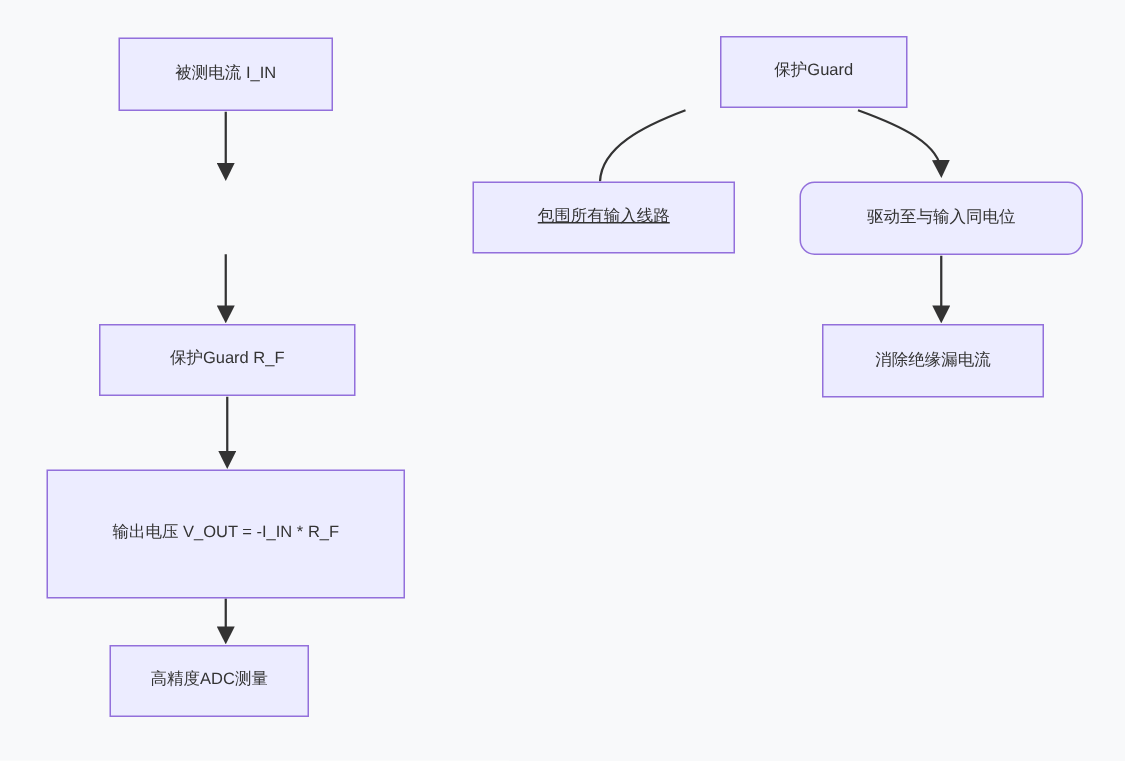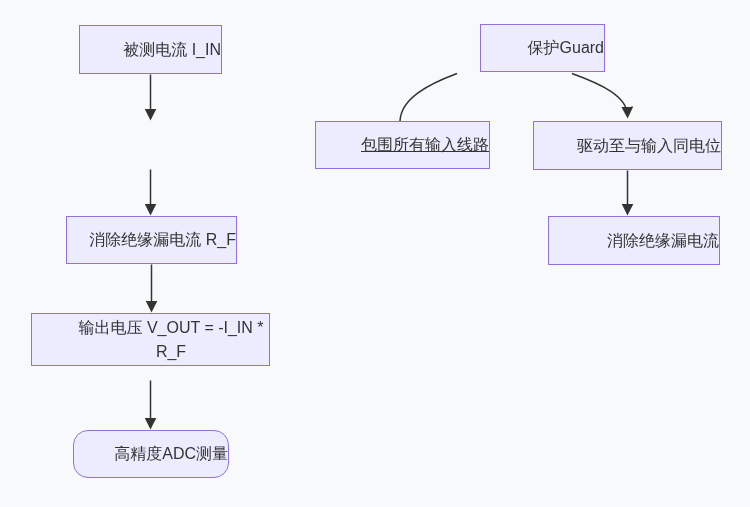--- a/index.html
+++ b/index.html
@@ -21,44 +21,44 @@
     width: 750px;
     height: 507px;
     pointer-events: none;
   }
   .node {
     position: absolute;
     box-sizing: border-box;
     background: #ececff;
     border: 1px solid #9370db;
     color: #333333;
-    font-size: 16px;
+    font-size: 11px;
     line-height: 1.45;
     display: flex;
     align-items: center;
-    justify-content: flex-end;
+    justify-content: center;
     text-align: center;
   }
   .node .label {
     white-space: nowrap;
   }
   .node .label.wrap {
     white-space: normal;
     max-width: 196px;
   }
   
   .n-iin      { left: 79px;  top: 25px;  width: 143px; height: 49px; }
   .n-vground  { left: 33px;  top: 121px; width: 237px; height: 48px; }
   .n-rf       { left: 66px;  top: 216px; width: 171px; height: 48px; }
-  .n-vout     { left: 31px;  top: 313px; width: 239px; height: 53px; }
-  .n-adc      { left: 73px;  top: 430px; width: 156px; height: 48px; border-radius: 15px; }
+  .n-vout     { left: 31px;  top: 313px; width: 239px; height: 86px; }
+  .n-adc      { left: 73px;  top: 430px; width: 133px; height: 48px; }
   .n-guard    { left: 452px; top: 24px;  width: 125px; height: 48px; margin-left: 28px; }
   .n-surround { left: 315px; top: 121px; width: 175px; height: 48px; text-decoration: underline; }
-  .n-drive    { left: 533px; top: 121px; width: 189px; height: 49px; }
-  .n-leak     { left: 548px; top: 216px; width: 172px; height: 49px; }
+  .n-drive    { left: 533px; top: 121px; width: 189px; height: 49px; border-radius: 10px; }
+  .n-leak     { left: 548px; top: 216px; width: 148px; height: 49px; }
 </style>
 </head>
 <body>
 
 <div class="canvas">
 
   <svg class="edges-layer" width="750" height="507" viewBox="0 0 750 507" aria-hidden="true">
     <defs>
       <marker id="arrowhead" viewBox="0 0 10 10" refX="7" refY="5" markerWidth="8" markerHeight="8" orient="auto">
         <path d="M0,0 L10,5 L0,10 z" fill="#333333"></path>
@@ -72,21 +72,21 @@
     <path d="M572,73.5 C601,84 627,96 627.5,115" fill="none" stroke="#333333" stroke-width="1.5" marker-end="url(#arrowhead)"></path>
     <path d="M627.5,170.5 L627.5,212" fill="none" stroke="#333333" stroke-width="1.5" marker-end="url(#arrowhead)"></path>
   </svg>
 
   <div class="node n-iin">
     <span class="label">被测电流 I_IN</span>
   </div>
 
 
   <div class="node n-rf">
-    <span class="label">消除绝缘漏电流 R_F</span>
+    <span class="label">保护Guard R_F</span>
   </div>
 
   <div class="node n-vout">
     <span class="label wrap">输出电压 V_OUT = -I_IN * R_F</span>
   </div>
 
   <div class="node n-adc">
     <span class="label">高精度ADC测量</span>
   </div>
 

